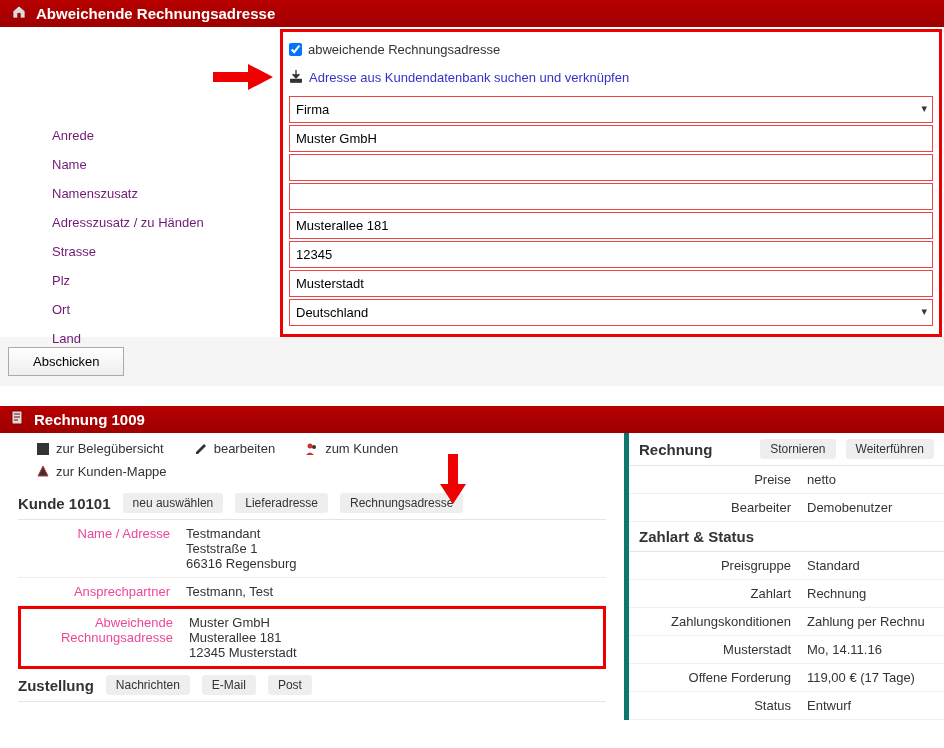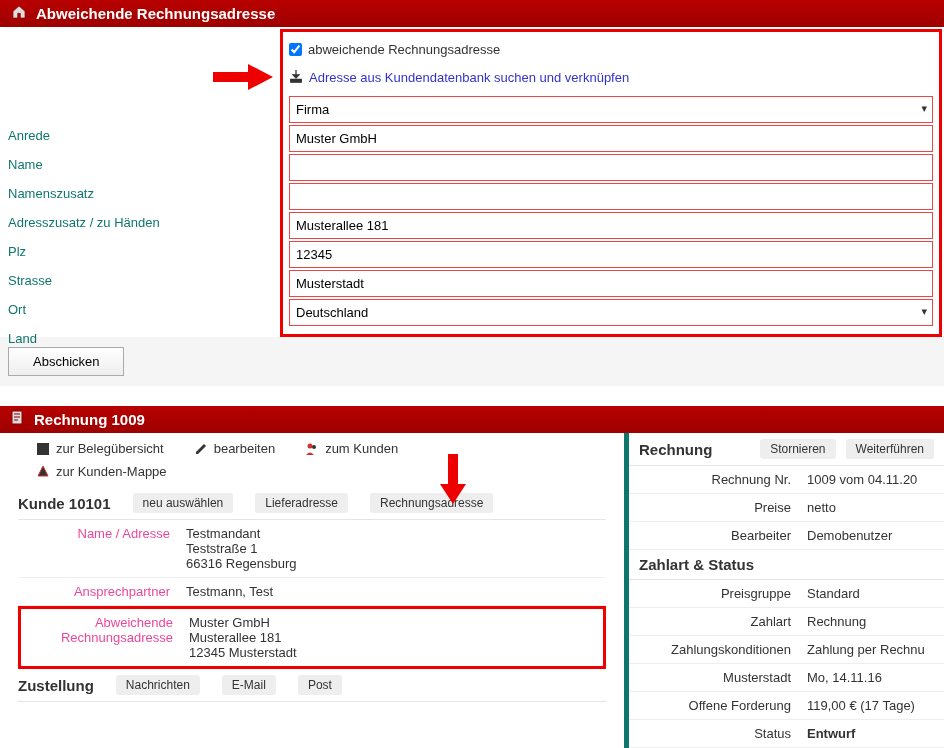--- a/index.html
+++ b/index.html
@@ -3,39 +3,39 @@
 <meta charset="utf-8">
 <style>
 * { box-sizing: border-box; margin: 0; padding: 0; }
 body { font-family: Arial, sans-serif; font-size: 13px; color: #333; background: #fff; width: 944px; }
 .header-bar { background: linear-gradient(to bottom, #b80000, #9e0000); color: #fff; padding: 4px 10px; font-size: 15px; font-weight: bold; display: flex; align-items: center; gap: 8px; }
 .home-ic svg { width: 18px; height: 16px; }
 .doc-ic svg { width: 16px; height: 16px; }
 .form-area { border: 3px solid #e00; margin: 2px 2px 0 280px; padding: 6px; position: relative; }
 .form-row { display: flex; align-items: center; margin-bottom: 2px; }
 .form-labels { position: absolute; left: 8px; top: 92px; width: 270px; }
-.flabel { height: 29px; line-height: 29px; color: #0f766e; }
+.flabel { height: 29px; line-height: 29px; color: #701a75; margin-left: 44px; }
 .cb-row { display: flex; align-items: center; gap: 6px; padding: 4px 0 8px 0; }
 .link-row { display: flex; align-items: center; gap: 6px; padding: 4px 0 10px 0; }
 .link-row a { color: #3333cc; text-decoration: none; }
 .dl-ic svg { width: 14px; height: 14px; }
 input.txt, select.sel { width: 100%; padding: 5px 6px; border: 1px solid #ef4444; font-size: 13px; font-family: Arial; }
 select.sel { appearance: none; background: #fff; }
 .sel-wrap { position: relative; width: 100%; }
 .sel-wrap::after { content: "▾"; position: absolute; right: 6px; top: 6px; pointer-events: none; font-size: 11px; }
 .btn-row { padding: 10px 8px; background: #f5f5f5; display: flex; gap: 12px; }
 .btn { background: linear-gradient(#fff,#eee); border: 1px solid #aaa; padding: 6px 24px; font-size: 13px; cursor: pointer; }
 .section2 { margin-top: 20px; }
 .toolbar { padding: 8px 18px; display: flex; gap: 30px; align-items: center; }
 .tb-item { display: flex; align-items: center; gap: 6px; cursor: pointer; text-align: center; }
 .tb-ic { width: 14px; height: 14px; display: inline-block; }
 .cols { display: flex; }
 .left { flex: 1; padding: 0 18px; }
 .right { width: 320px; border-left: 5px solid #0f766e; }
-.row-hdr { display: flex; align-items: center; gap: 22px; padding: 6px 0; border-bottom: 1px solid #e5e5e5; }
+.row-hdr { display: flex; align-items: center; gap: 12px; padding: 6px 0; border-bottom: 1px solid #e5e5e5; }
 .row-hdr .t { font-weight: bold; font-size: 15px; }
 .pill { background: #eee; border-radius: 3px; padding: 3px 10px; font-size: 12px; cursor: pointer; }
 .kv { display: flex; border-bottom: 1px solid #eee; }
 .kv .k { width: 160px; text-align: right; padding: 6px 8px; color: #ec4899; }
 .kv .v { flex: 1; padding: 6px 8px; }
 .highlight-box { border: 3px solid #e00; }
 .r-hdr { display: flex; align-items: center; gap: 10px; padding: 6px 10px; border-bottom: 1px solid #e5e5e5; }
 .r-hdr .t { font-weight: bold; font-size: 15px; flex: 1; }
 .r-row { display: flex; border-bottom: 1px solid #eee; }
 .r-row .k { width: 170px; text-align: right; padding: 6px 8px; }
@@ -54,22 +54,22 @@
   </span>
   <span>Abweichende Rechnungsadresse</span>
 </div>
 
 <div class="rel">
   <div class="form-labels">
     <div class="flabel">Anrede</div>
     <div class="flabel">Name</div>
     <div class="flabel">Namenszusatz</div>
     <div class="flabel">Adresszusatz / zu Händen</div>
+    <div class="flabel">Strasse</div>
     <div class="flabel">Plz</div>
-    <div class="flabel">Strasse</div>
     <div class="flabel">Ort</div>
     <div class="flabel">Land</div>
   </div>
 
   <div class="form-area">
     <svg class="arrow-right" width="60" height="30" viewBox="0 0 60 30">
         <path fill="#e00" d="M0 10 L35 10 L35 2 L60 15 L35 28 L35 20 L0 20 Z"></path>
       </svg>
     <div class="cb-row">
       <input type="checkbox" checked="" style="">
@@ -193,24 +193,20 @@
       </div>
     </div>
 
     <div class="right">
       <div class="r-hdr">
         <span class="t">Rechnung</span>
         <span class="pill">Stornieren</span>
         <span class="pill">Weiterführen</span>
       </div>
       <div class="r-row">
-          <div class="k">Rechnung Nr.</div>
-          <div class="v">1009 vom 04.11.20</div>
-        </div>
-      <div class="r-row">
           <div class="k">Preise</div>
           <div class="v">netto</div>
         </div>
       <div class="r-row">
           <div class="k">Bearbeiter</div>
           <div class="v">Demobenutzer</div>
         </div>
 
       <div class="r-hdr">
           <span class="t">Zahlart &amp; Status</span>
@@ -230,17 +226,17 @@
       <div class="r-row">
           <div class="k">Musterstadt</div>
           <div class="v">Mo, 14.11.16</div>
         </div>
       <div class="r-row">
           <div class="k">Offene Forderung</div>
           <div class="v">119,00 € (17 Tage)</div>
         </div>
       <div class="r-row">
           <div class="k">Status</div>
-          <div class="v" style="font-weight:bold">Entwurf</div>
+          <div class="v" style="font-weight:normal">Entwurf</div>
         </div>
     </div>
   </div>
 </div>
 
 </body></html>

